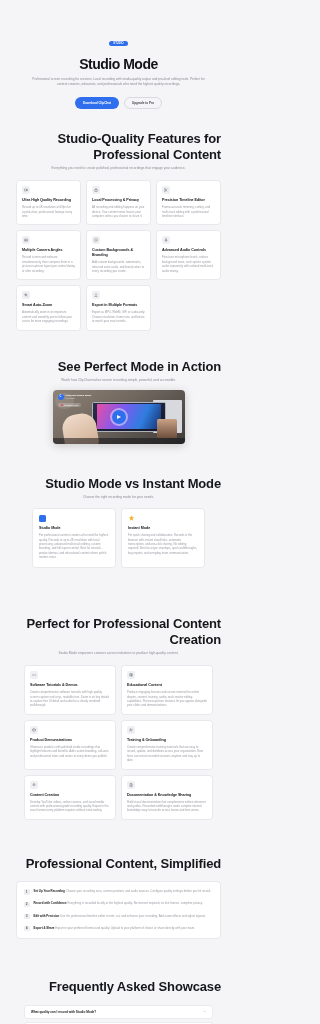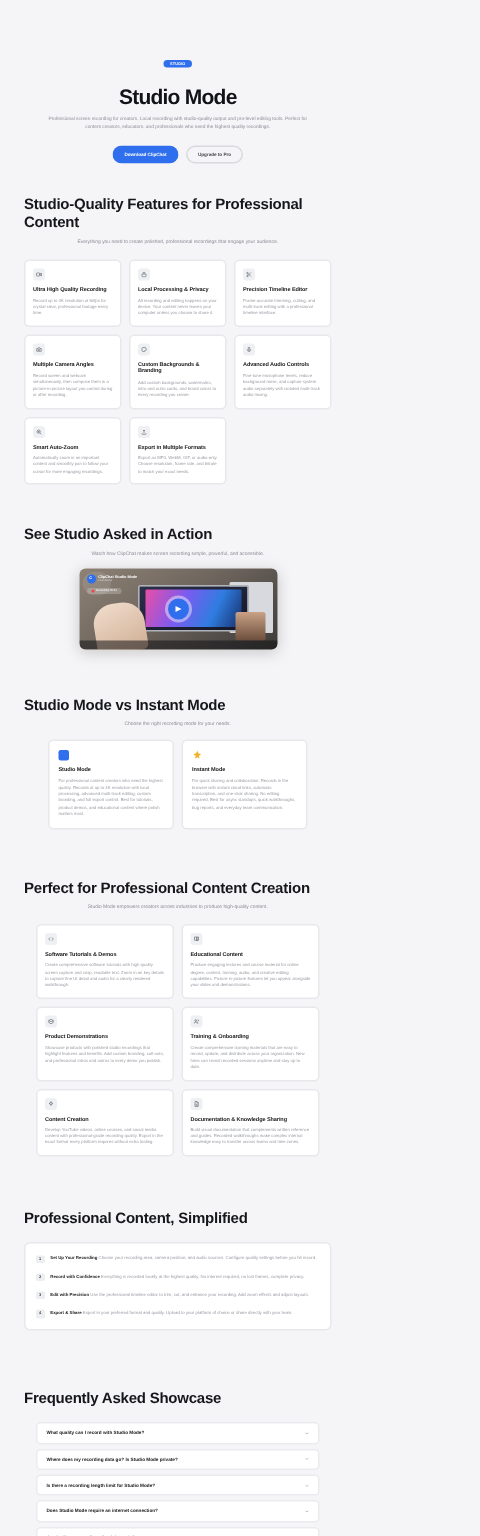--- a/index.html
+++ b/index.html
@@ -9,23 +9,23 @@
     font-family: "Liberation Sans", sans-serif;
     -webkit-font-smoothing: antialiased;
   }
   body { width: 237px; overflow-x: hidden; color: #1d1d1f; }
 
   .page { width: 237px; }
 
   
   .section { padding: 0 16px; }
   .sec-title {
-    font-size: 10px;
+    font-size: 13px;
     font-weight: 700;
-    text-align: left;
+    text-align: right;
     letter-spacing: -0.15px;
     color: #16171a;
     line-height: 1.25;
   }
   .sec-sub {
     font-size: 3.3px;
     text-align: center;
     color: #8b8d94;
     line-height: 1.5;
     margin-top: 3px;
@@ -343,21 +343,21 @@
             </svg>
         </div>
         <div class="card-title">Export in Multiple Formats</div>
         <div class="card-body">Export as MP4, WebM, GIF, or audio-only. Choose resolution, frame rate, and bitrate to match your exact needs.</div>
       </div>
       <div></div>
     </div>
   </section>
 
   <section class="section" style="margin-top:28px">
-    <h2 class="sec-title">See Studio Asked in Action</h2>
+    <h2 class="sec-title">See Perfect Mode in Action</h2>
     <p class="sec-sub">Watch how ClipChat makes screen recording simple, powerful, and accessible.</p>
 
     <div class="video-wrap" style="margin-top:7px">
       <div class="video-scene">
         <div class="v-lamp"></div>
         <div class="v-sidepanel"></div>
         <div class="v-desk">
           <div class="v-deskscreen"></div>
         </div>
         <div class="v-person"></div>
@@ -396,21 +396,21 @@
           <svg viewBox="0 0 24 24" fill="#f0b429">
               <path d="M12 1l2.4 6.2L21 9.6l-5.2 3.4L17 20l-5-3.4L7 20l1.2-7L3 9.6l6.6-2.4z"></path>
             </svg>
         </div>
         <div class="card-title">Instant Mode</div>
         <div class="card-body">For quick sharing and collaboration. Records in the browser with instant cloud links, automatic transcription, and one-click sharing. No editing required. Best for async standups, quick walkthroughs, bug reports, and everyday team communication.</div>
       </div>
     </div>
   </section>
 
-  <section class="section" style="margin-top:34px">
+  <section class="section" style="margin-top:48px">
     <h2 class="sec-title">Perfect for Professional Content Creation</h2>
     <p class="sec-sub">Studio Mode empowers creators across industries to produce high-quality content.</p>
 
     <div class="grid2" style="margin-top:9px;padding:0 8px">
 
       <div class="card">
         <div class="ico">
           <svg viewBox="0 0 24 24" fill="none" stroke="#5b5e66" stroke-width="2.4">
               <path d="M8 6l-5 6 5 6M16 6l5 6-5 6"></path>
             </svg>

